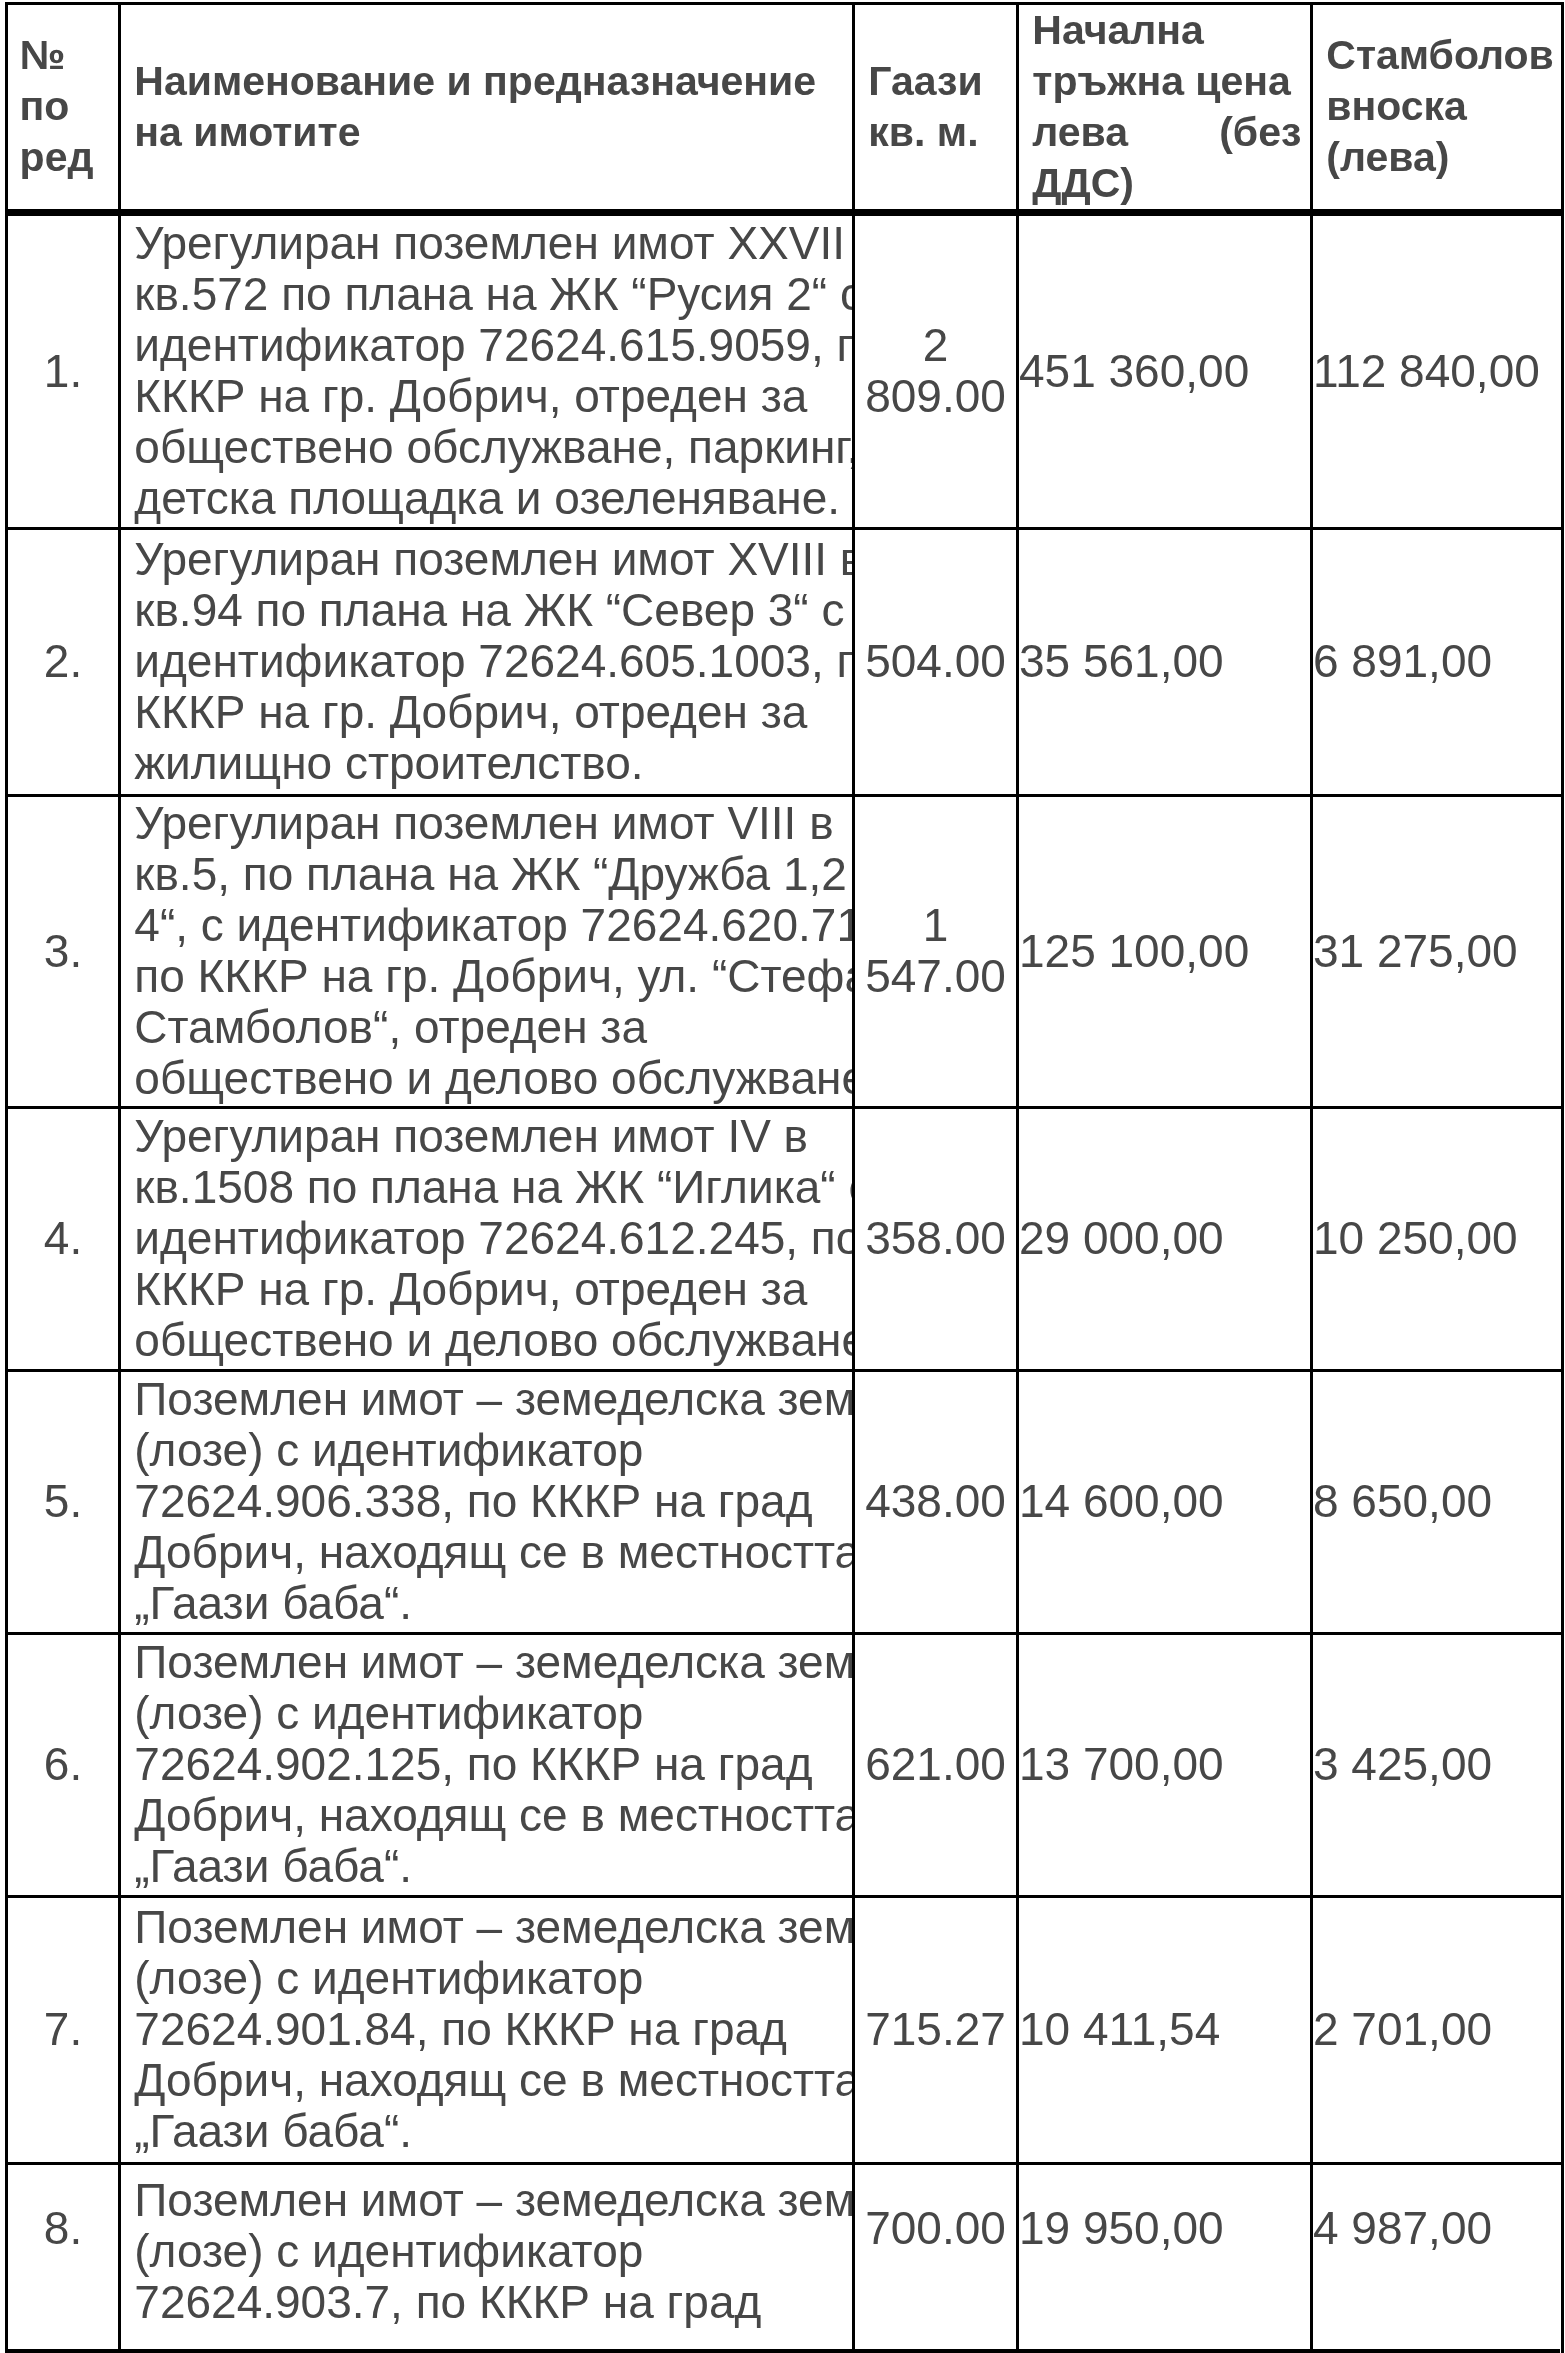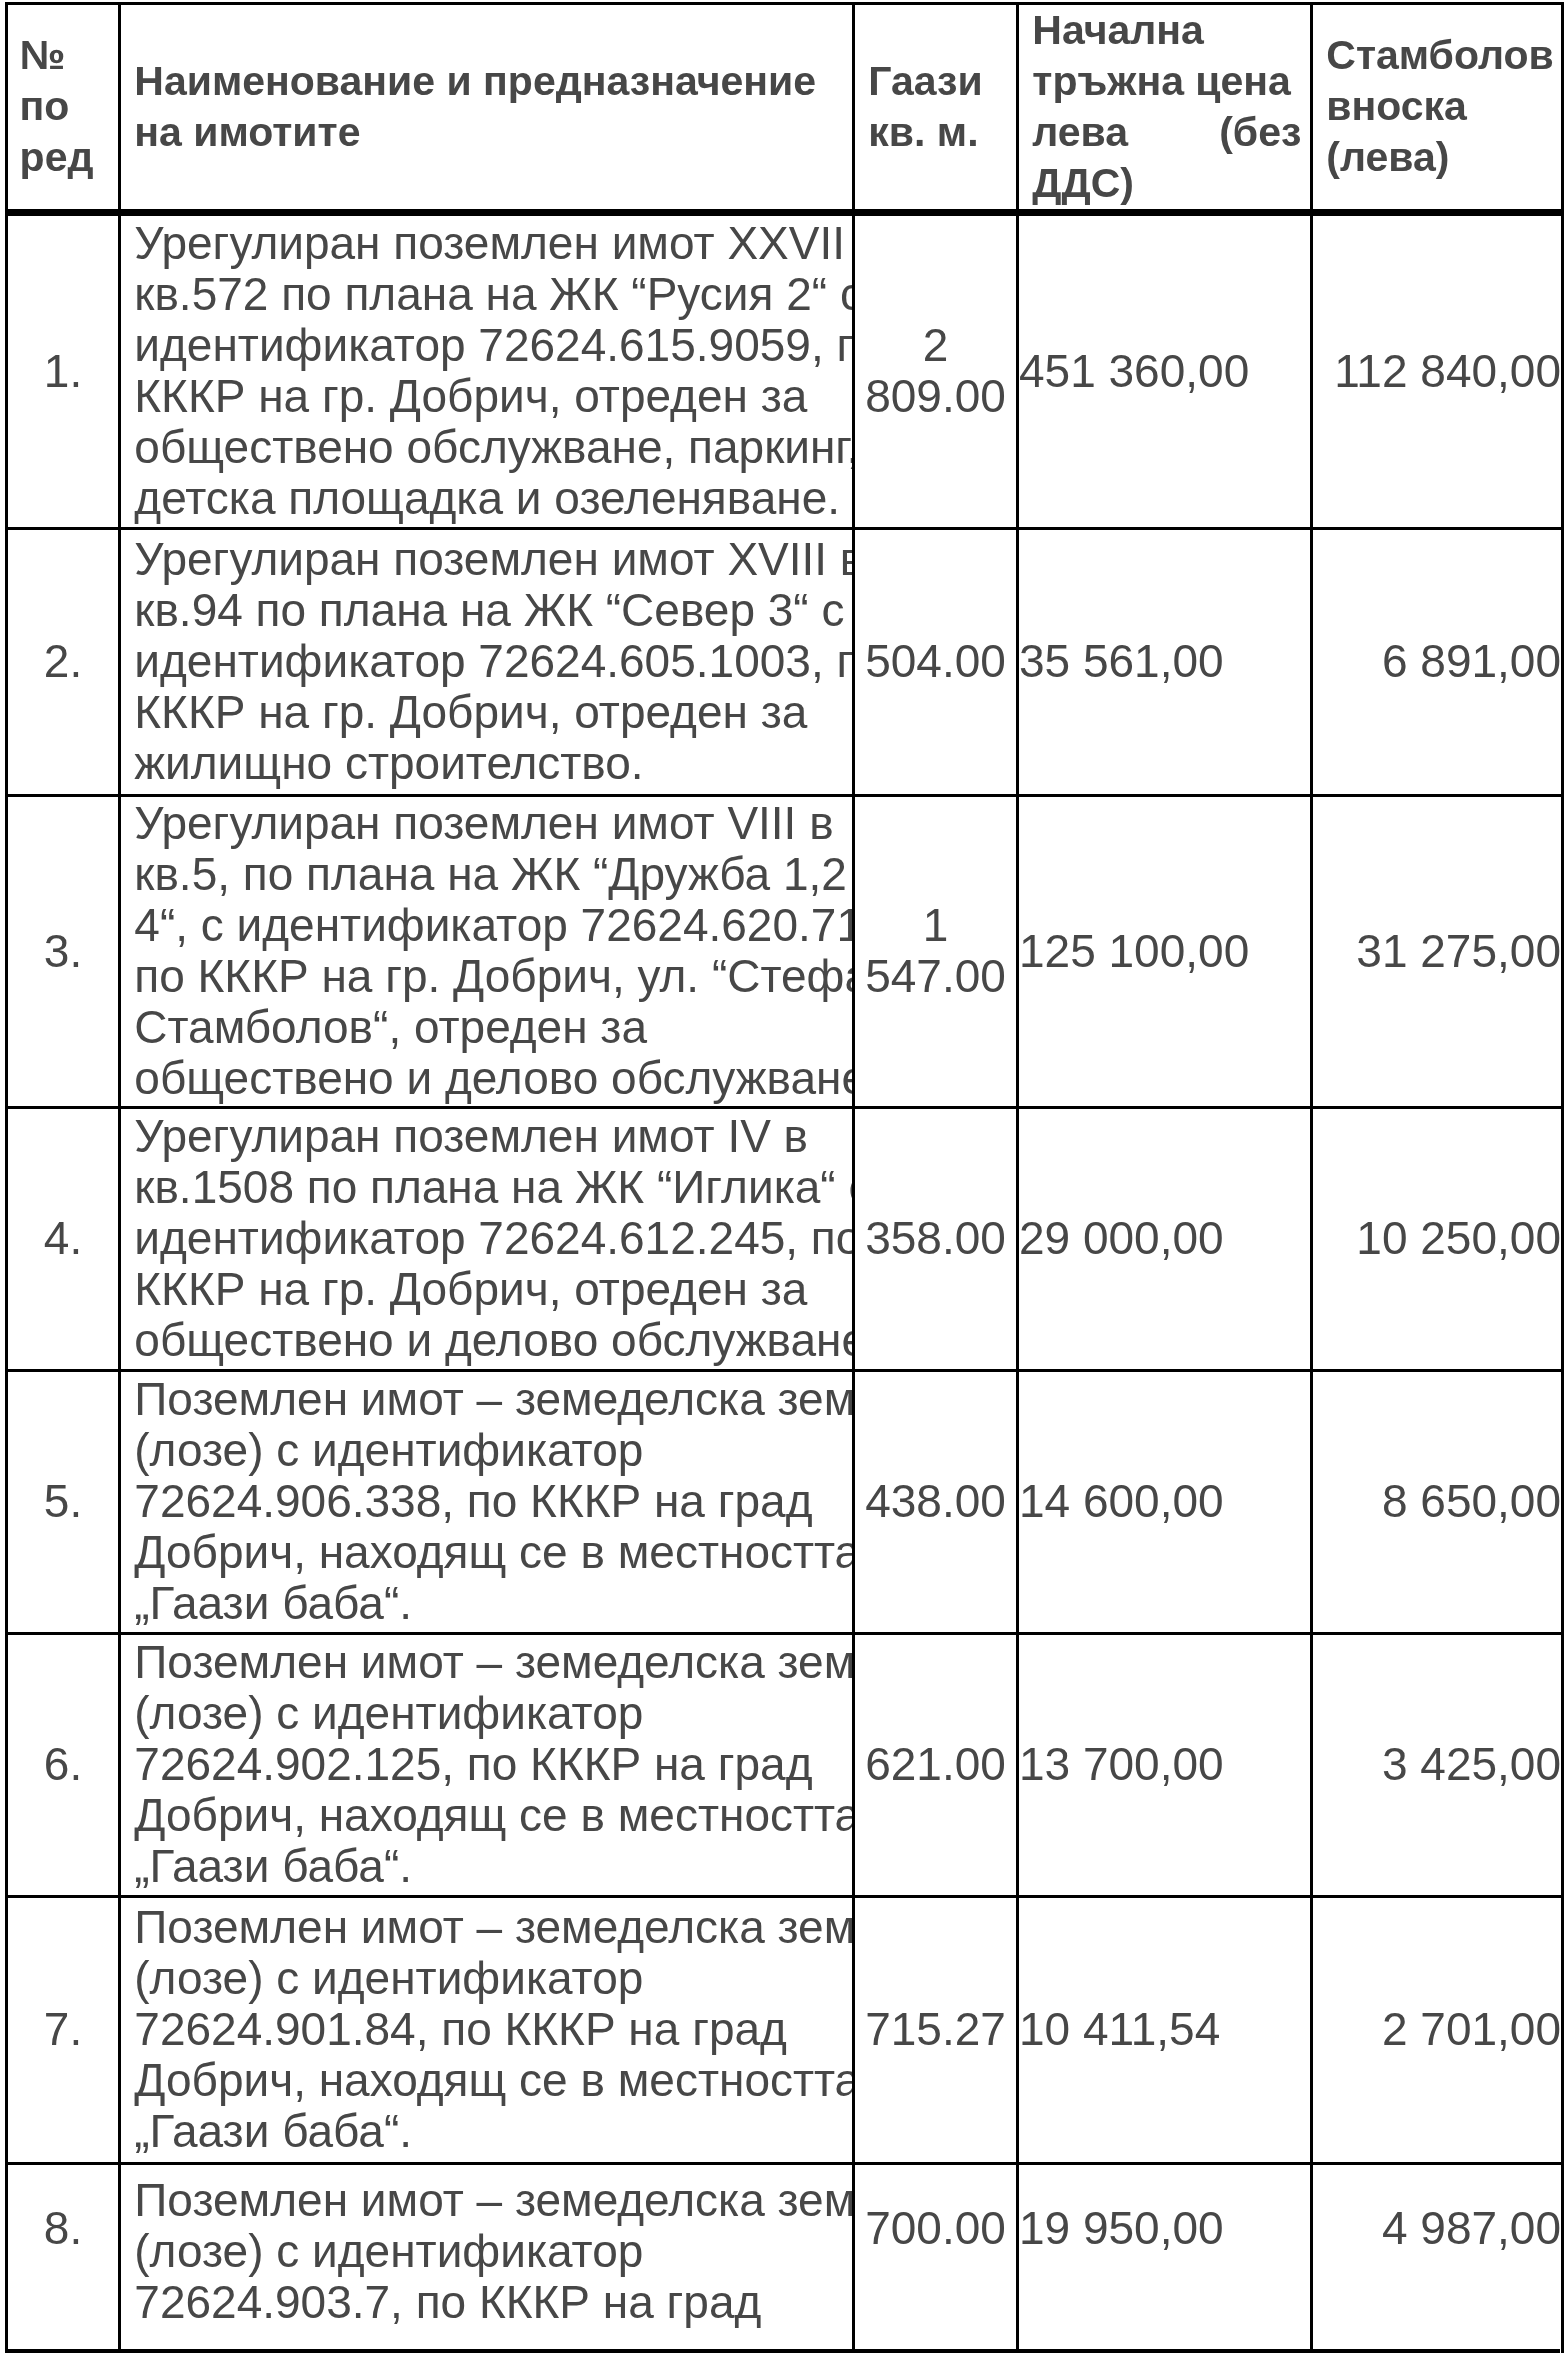--- a/index.html
+++ b/index.html
@@ -47,21 +47,21 @@
     font-size: 46px;
     line-height: 51px;
     vertical-align: middle;
     white-space: pre;
     padding: 0;
   }
   .props tbody td.c-num   { text-align: center; }
   .props tbody td.c-name  { text-align: left; padding-left: 13.3px; padding-right: 5px; }
   .props tbody td.c-area  { text-align: center; }
   .props tbody td.c-price { }
-  .props tbody td.c-dep   { text-align: right; }
+  .props tbody td.c-dep   { text-align: left; }
 
   .props tbody tr:nth-child(1) { height: 316px; }
   .props tbody tr:nth-child(2) { height: 267px; }
   .props tbody tr:nth-child(3) { height: 312px; }
   .props tbody tr:nth-child(4) { height: 263px; }
   .props tbody tr:nth-child(5) { height: 263px; }
   .props tbody tr:nth-child(6) { height: 263px; }
   .props tbody tr:nth-child(7) { height: 267px; }
   .props tbody tr:nth-child(8) { height: 348px; }
 

